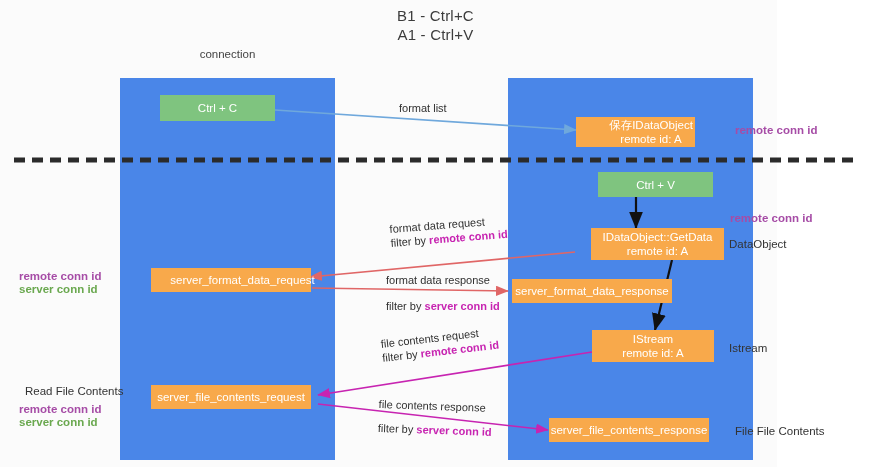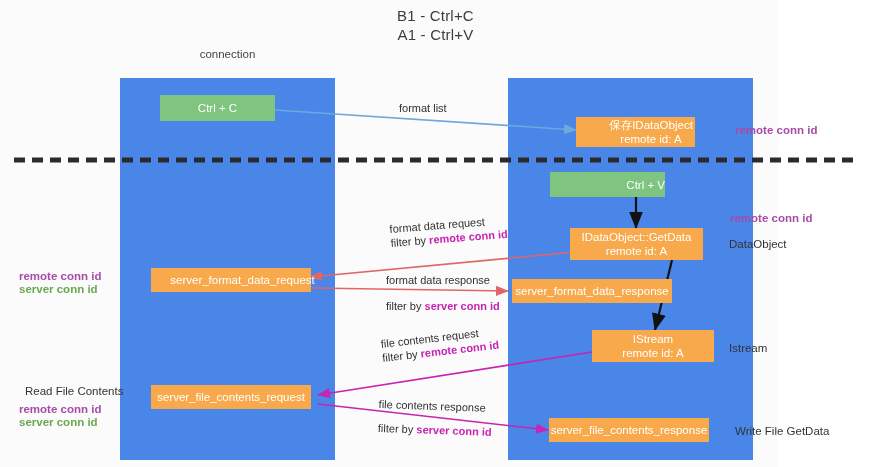--- a/index.html
+++ b/index.html
@@ -159,25 +159,25 @@
 
   <div class="node green" style="left:160px; top:95px; width:115px; height:26px;">
     <span>Ctrl + C</span>
   </div>
 
   <div class="node orange" style="left:576px; top:117px; width:119px; height:30px;padding-left:31px;">
     <span>保存IDataObject</span>
     <span>remote id: A</span>
   </div>
 
-  <div class="node green" style="left:550px; top:172px; width:115px; height:25px;align-items:flex-end;">
+  <div class="node green" style="left:598px; top:172px; width:115px; height:25px;">
     <span>Ctrl + V</span>
   </div>
 
-  <div class="node orange" style="left:570px; top:228px; width:133px; height:32px;align-items:center;">
+  <div class="node orange" style="left:591px; top:228px; width:133px; height:32px;align-items:center;">
     <span>IDataObject::GetData</span>
     <span>remote id: A</span>
   </div>
 
   <div class="node orange" style="left:151px; top:268px; width:160px; height:24px;padding-left:23px;">
     <span>server_format_data_request</span>
   </div>
 
   <div class="node orange" style="left:512px; top:279px; width:160px; height:24px;">
     <span>server_format_data_response</span>
@@ -229,21 +229,21 @@
   </div>
 
   <div class="caption c-purple" style="left:735px; top:123px;">remote conn id</div>
 
   <div class="caption c-purple" style="left:730px; top:211px;">remote conn id</div>
 
   <div class="caption" style="left:729px; top:237px;">DataObject</div>
 
   <div class="caption" style="left:729px; top:341px;">Istream</div>
 
-  <div class="caption" style="left:735px; top:424px;">Write File GetData</div>
+  <div class="caption" style="left:735px; top:424px;">File File Contents</div>
 
   <div class="caption c-purple" style="left:19px; top:269px;">remote conn id</div>
   <div class="caption c-green" style="left:19px; top:282px;">server conn id</div>
 
   <div class="caption" style="left:25px; top:384px;">Read File Contents</div>
   <div class="caption c-purple" style="left:19px; top:402px;">remote conn id</div>
   <div class="caption c-green" style="left:19px; top:415px;">server conn id</div>
 
 </div>
 

